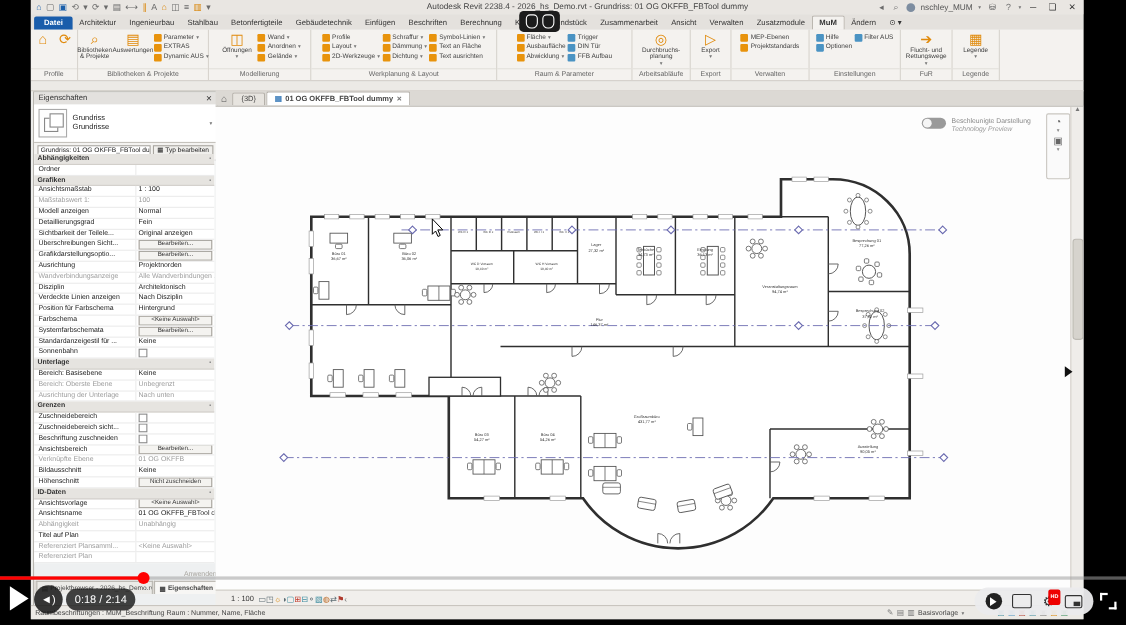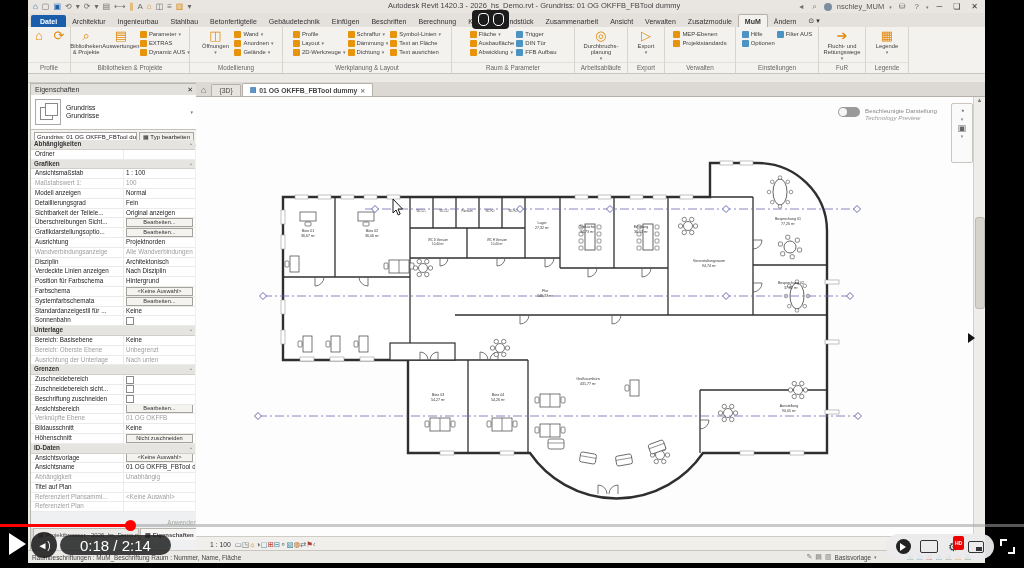--- a/index.html
+++ b/index.html
@@ -94,22 +94,22 @@
   #statusMid{margin-left:auto;display:flex;align-items:center;gap:3px;}
   #statusRight{display:flex;align-items:center;gap:3px;padding:0 14px 0 30px;}
   .sbi{font-size:7px;color:#777;}
   
   #vprog{position:absolute;left:0;top:524px;width:1024px;height:3px;background:rgba(160,160,160,.55);z-index:50;}
   #vprogFill{position:absolute;left:0;top:0;height:3px;background:#f00;width:130px;}
   #vprogDot{position:absolute;left:125px;top:-4px;width:11px;height:11px;border-radius:50%;background:#f00;}
   #vplay{position:absolute;left:9px;top:533px;width:0;height:0;border-left:17px solid #fff;border-top:11px solid transparent;border-bottom:11px solid transparent;z-index:51;}
   #vvol{position:absolute;left:31px;top:532px;width:26px;height:26px;border-radius:50%;background:rgba(20,20,20,.85);color:#fff;z-index:51;
     display:flex;align-items:center;justify-content:center;font-size:10px;}
-  #vtime{position:absolute;left:60px;top:535px;height:20px;border-radius:10px;background:rgba(25,25,25,.82);color:#fff;font-size:15px;
-    display:flex;align-items:center;padding:0 20px;z-index:51;}
+  #vtime{position:absolute;left:60px;top:535px;height:20px;border-radius:10px;background:rgba(25,25,25,.82);color:#fff;font-size:10px;
+    display:flex;align-items:center;padding:0 8px;z-index:51;}
   #vctrl{position:absolute;left:886px;top:534px;width:108px;height:25px;border-radius:13px;background:rgba(235,235,237,.95);z-index:51;
     display:flex;align-items:center;justify-content:space-evenly;}
   .vcb{position:relative;}
   #vnext{width:15px;height:15px;border-radius:50%;background:#222;display:flex;align-items:center;justify-content:center;}
   #vnext i{display:block;width:0;height:0;border-left:6px solid #fff;border-top:4px solid transparent;border-bottom:4px solid transparent;}
   #vcc{width:16px;height:11px;border:1.5px solid #333;border-radius:2px;}
   #vgear{font-size:12px;color:#333;line-height:14px;}
   #vgear .hd{position:absolute;right:-5px;top:-4px;background:#e00;color:#fff;font-size:5px;padding:0 1.5px;border-radius:2px;font-weight:bold;}
   #vmini{width:14px;height:10px;border:1.5px solid #333;border-radius:2px;position:relative;}
   #vmini:after{content:"";position:absolute;right:1px;bottom:1px;width:6px;height:4px;background:#333;}
@@ -136,21 +136,21 @@
         <span class="qico ">▤</span>
         <span class="qico ">⟷</span>
         <span class="qico o">∥</span>
         <span class="qico ">A</span>
         <span class="qico o">⌂</span>
         <span class="qico ">◫</span>
         <span class="qico ">≡</span>
         <span class="qico o">▥</span>
         <span class="qico ">▾</span>
       </div>
-    <div id="title">Autodesk Revit 1420.3 - 2026_hs_Demo.rvt - Grundriss: 01 OG OKFFB_FBTool dummy</div>
+    <div id="title">Autodesk Revit 2238.4 - 2026_hs_Demo.rvt - Grundriss: 01 OG OKFFB_FBTool dummy</div>
     <div id="infocenter">
       <span class="qico">◂</span>
       <span class="qico">⌕</span>
       <span class="avatar"></span>
       <span>nschley_MUM</span>
       <span class="caret">▾</span>
       <span class="qico">⛁</span>
       <span class="qico">?</span>
       <span class="caret">▾</span>
       <span class="winbtn">─</span>

